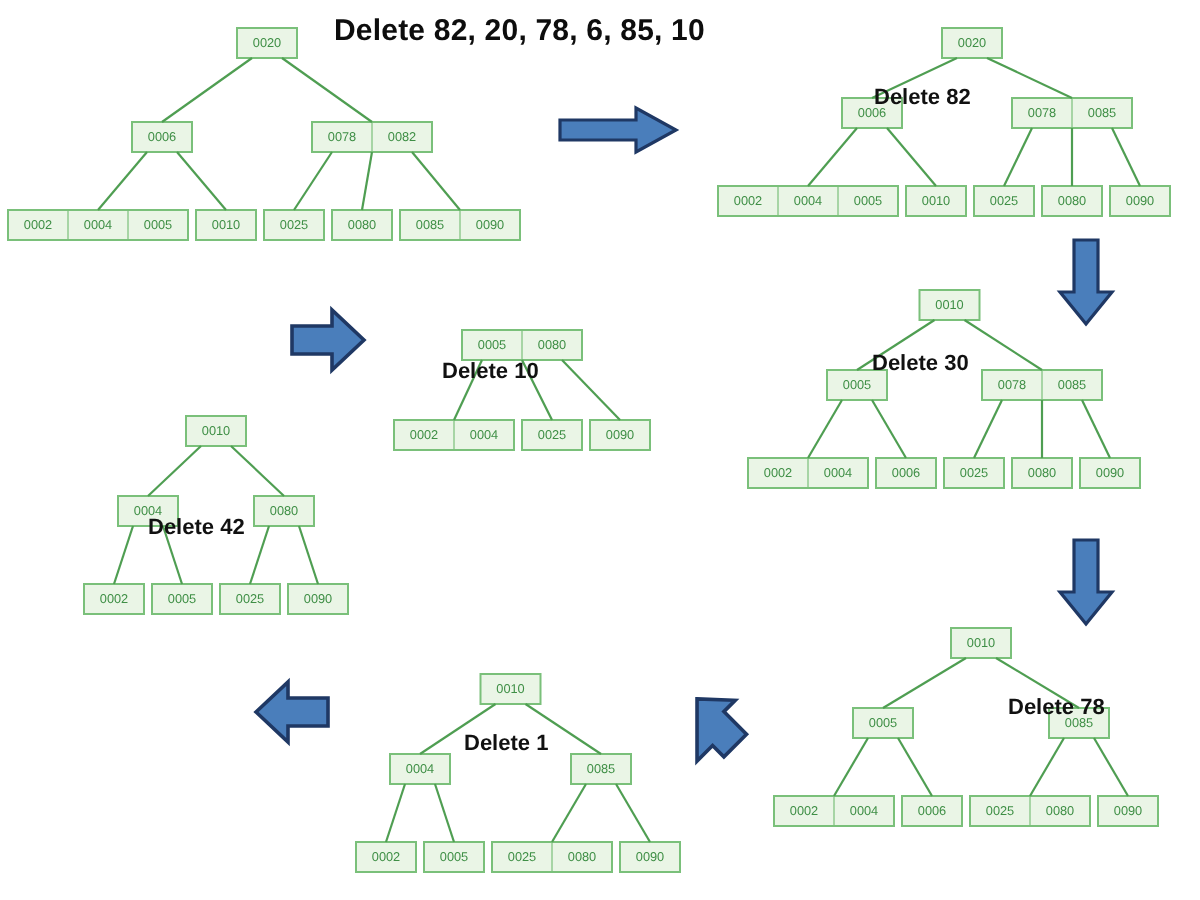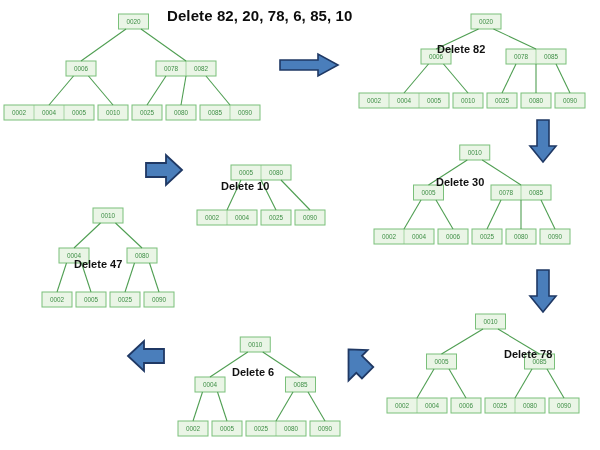--- a/index.html
+++ b/index.html
@@ -337,22 +337,22 @@
         </g>
         <line x1="71" y1="37" x2="57" y2="67" class="edge"></line>
         <line x1="91" y1="37" x2="106" y2="67" class="edge"></line>
         <line x1="111" y1="37" x2="140" y2="67" class="edge"></line>
       </svg>
     </div>
 
   <div class="steplabel" style="left:437px;top:43px;">Delete 82</div>
   <div class="steplabel" style="left:436px;top:176px;">Delete 30</div>
   <div class="steplabel" style="left:456px;top:348px;padding-left:48px;">Delete 78</div>
-  <div class="steplabel" style="left:232px;top:366px;">Delete 6</div>
-  <div class="steplabel" style="left:74px;top:258px;">Delete 47</div>
+  <div class="steplabel" style="left:232px;top:366px;">Delete 1</div>
+  <div class="steplabel" style="left:74px;top:258px;">Delete 42</div>
   <div class="steplabel" style="left:221px;top:180px;">Delete 10</div>
 
   <svg class="arrow" style="left:278px;top:52px;" width="62" height="26" viewBox="0 0 62 26">
     <polygon points="2,8 40,8 40,2 60,13 40,24 40,18 2,18" fill="#4a7ebb" stroke="#1f3864" stroke-width="1.6" stroke-linejoin="miter"></polygon>
   </svg>
 
   <svg class="arrow" style="left:528px;top:118px;" width="30" height="46" viewBox="0 0 30 46">
     <polygon points="9,2 21,2 21,28 28,28 15,44 2,28 9,28" fill="#4a7ebb" stroke="#1f3864" stroke-width="1.6" stroke-linejoin="miter"></polygon>
   </svg>
 

